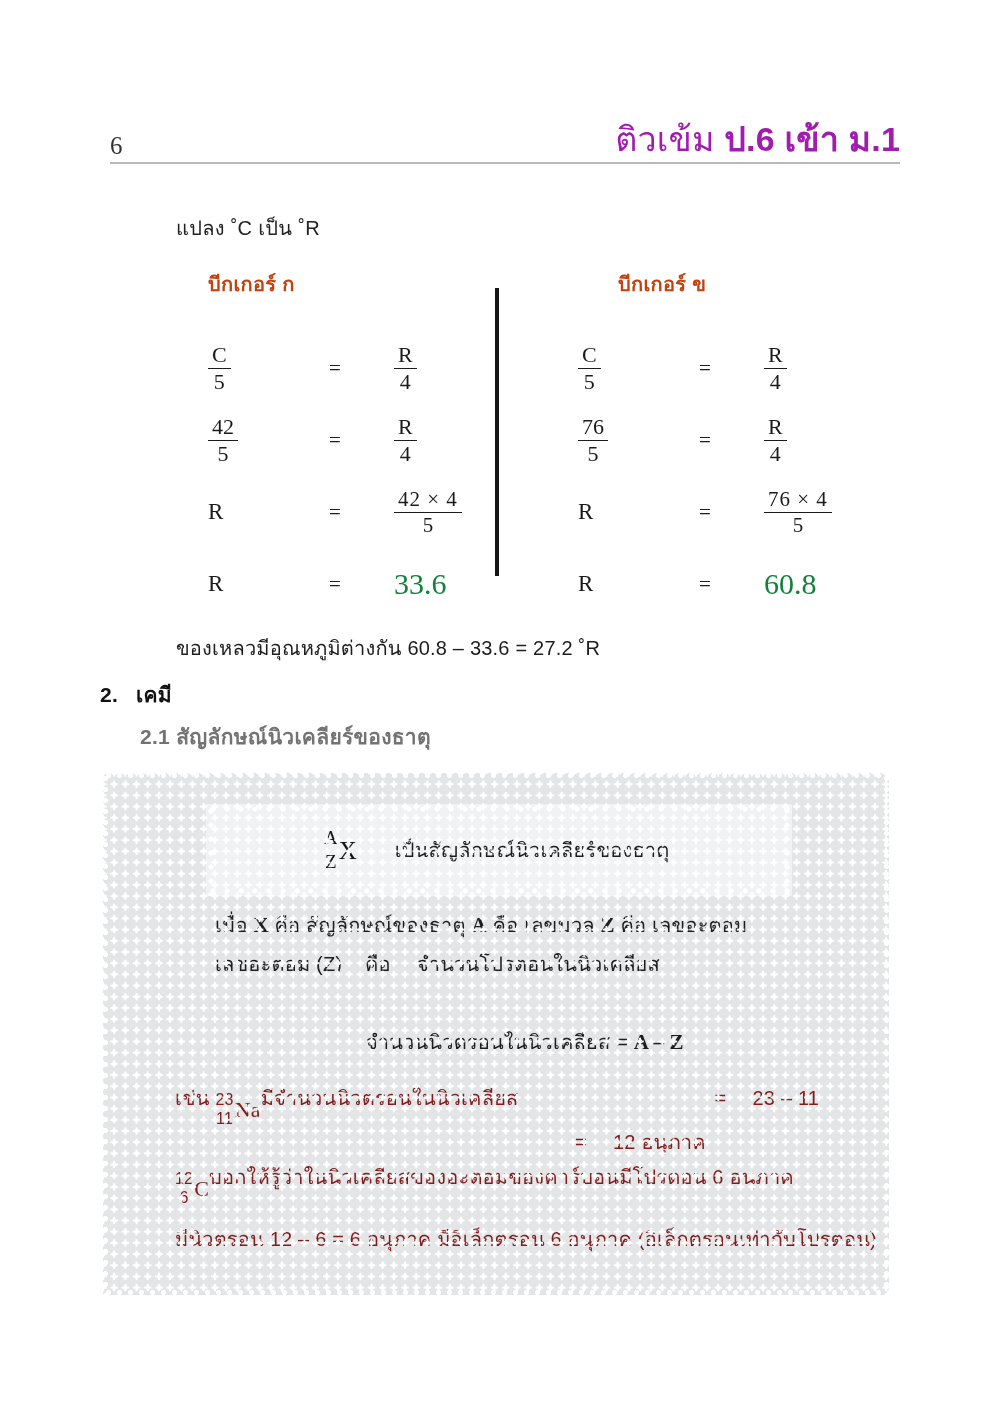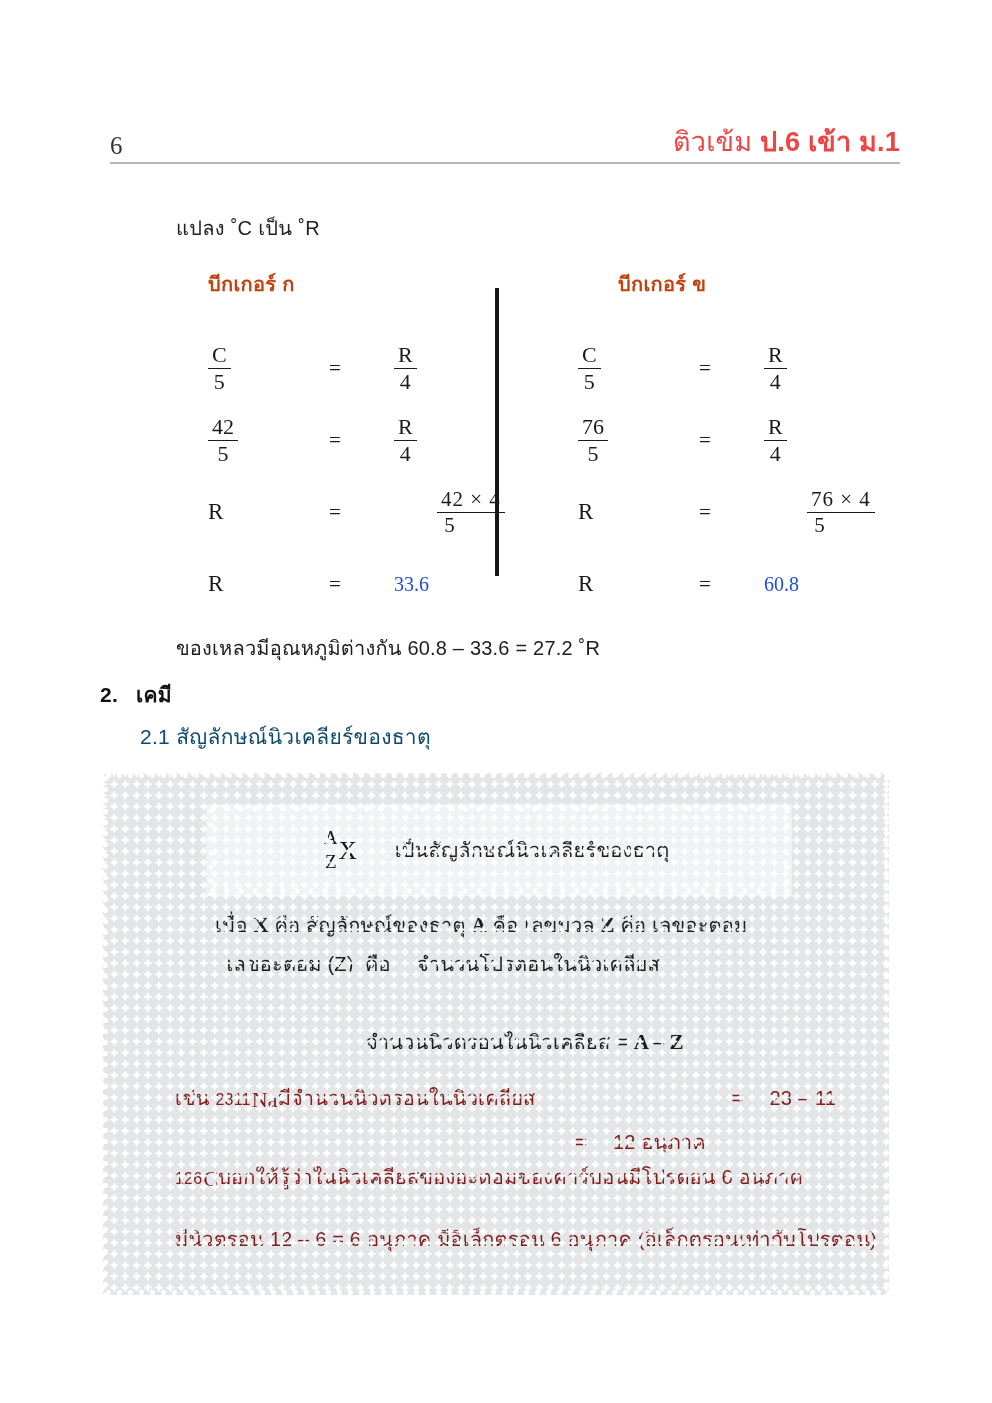--- a/index.html
+++ b/index.html
@@ -29,23 +29,23 @@
     border-bottom: 2px solid #b9b9b9;
     padding-bottom: 4px;
   }
   .page-number {
     font-family: "Liberation Serif", "DejaVu Serif", serif;
     font-size: 25px;
     color: #333;
     line-height: 1;
   }
   .book-title {
-    font-size: 27px;
+    font-size: 34px;
     font-weight: bold;
-    color: #ef4444;
+    color: #a21caf;
     line-height: 1.1;
     letter-spacing: 0.2px;
   }
   .book-title .thin { font-weight: normal; }
 
   
   .convert-intro {
     position: absolute;
     left: 176px;
     top: 212px;
@@ -118,26 +118,26 @@
     font-size: 22px;
     line-height: 1.05;
     color: #1a1a1a;
   }
   .frac .num {
     padding: 0 4px 1px 4px;
     border-bottom: 1.6px solid #1a1a1a;
   }
   .frac .den { padding-top: 1px; }
   .frac.wide { font-size: 21px; }
-  .frac.wide .num { letter-spacing: 1px; margin-left: 43px; }
+  .frac.wide .num { letter-spacing: 1px; }
 
   .plain-val {
     font-family: "Liberation Serif", "DejaVu Serif", serif;
-    font-size: 20px;
-    color: #1d4ed8;
+    font-size: 30px;
+    color: #15803d;
   }
   .var-sym {
     font-family: "Liberation Serif", "DejaVu Serif", serif;
     font-size: 23px;
     color: #1a1a1a;
   }
 
   .conclusion {
     position: absolute;
     left: 176px;
@@ -156,22 +156,22 @@
     font-weight: bold;
     color: #111;
     letter-spacing: 0.3px;
   }
   .sec-heading .sec-num { display: inline-block; width: 36px; }
   .subsec-heading {
     position: absolute;
     left: 140px;
     top: 720px;
     font-size: 21px;
-    font-weight: normal;
-    color: #0c4a6e;
+    font-weight: bold;
+    color: #737373;
     letter-spacing: 0.3px;
   }
 
   
   .gray-panel {
     position: absolute;
     left: 103px;
     top: 773px;
     width: 786px;
     height: 522px;
@@ -279,21 +279,21 @@
   .serif-b {
     font-family: "Liberation Serif", "DejaVu Serif", serif;
     font-weight: bold;
     font-size: 21px;
   }
   .def-1 { left: 112px; top: 136px; }
   .def-2 { left: 112px; top: 175px; }
   .def-3 { left: 112px; top: 214px; }
   .def-4 { left: 263px; top: 253px; }
 
-  .def-label { display: inline-block; width: 150px; text-align: center; }
+  .def-label { display: inline-block; width: 150px; }
   .def-kue   { display: inline-block; width: 52px; }
 
   
   .ex-line {
     position: absolute;
     font-size: 20px;
     color: #7f1d1d;
     letter-spacing: 0.2px;
     white-space: nowrap;
   }
@@ -302,21 +302,21 @@
   .ex-3 { left: 72px; top: 388px; }
   .ex-4 { left: 72px; top: 450px; text-align: right; }
 
   .iso {
     display: inline-flex;
     align-items: center;
     font-family: "Liberation Serif", "DejaVu Serif", serif;
   }
   .iso .az {
     display: inline-flex;
-    flex-direction: row;
+    flex-direction: column;
     align-items: center;
     font-family: "Liberation Sans", sans-serif;
     font-size: 16px;
     line-height: 1.18;
     margin-right: 1px;
   }
   .iso .sym { font-size: 22px; line-height: 1; }
 
   .ex-eq { display: inline-block; width: 64px; text-align: center; }
   .gap-l { display: inline-block; width: 170px; }

